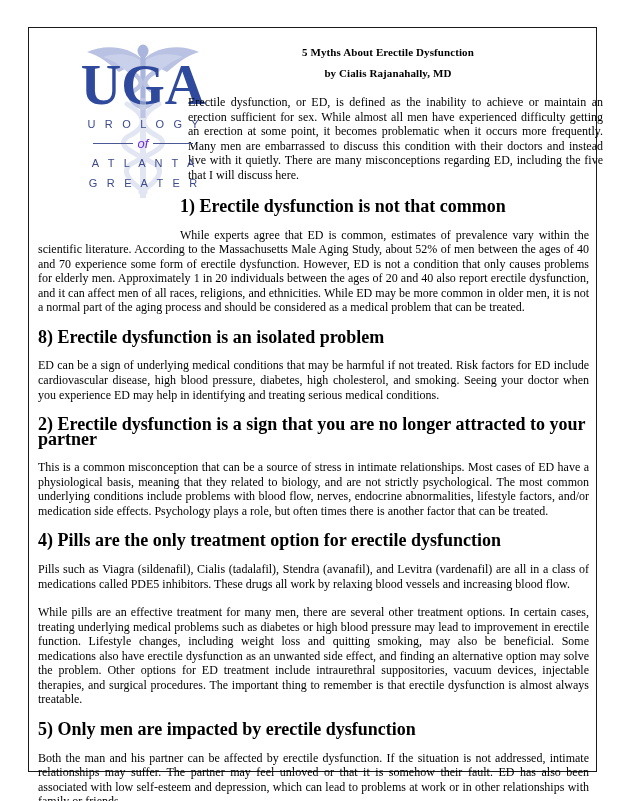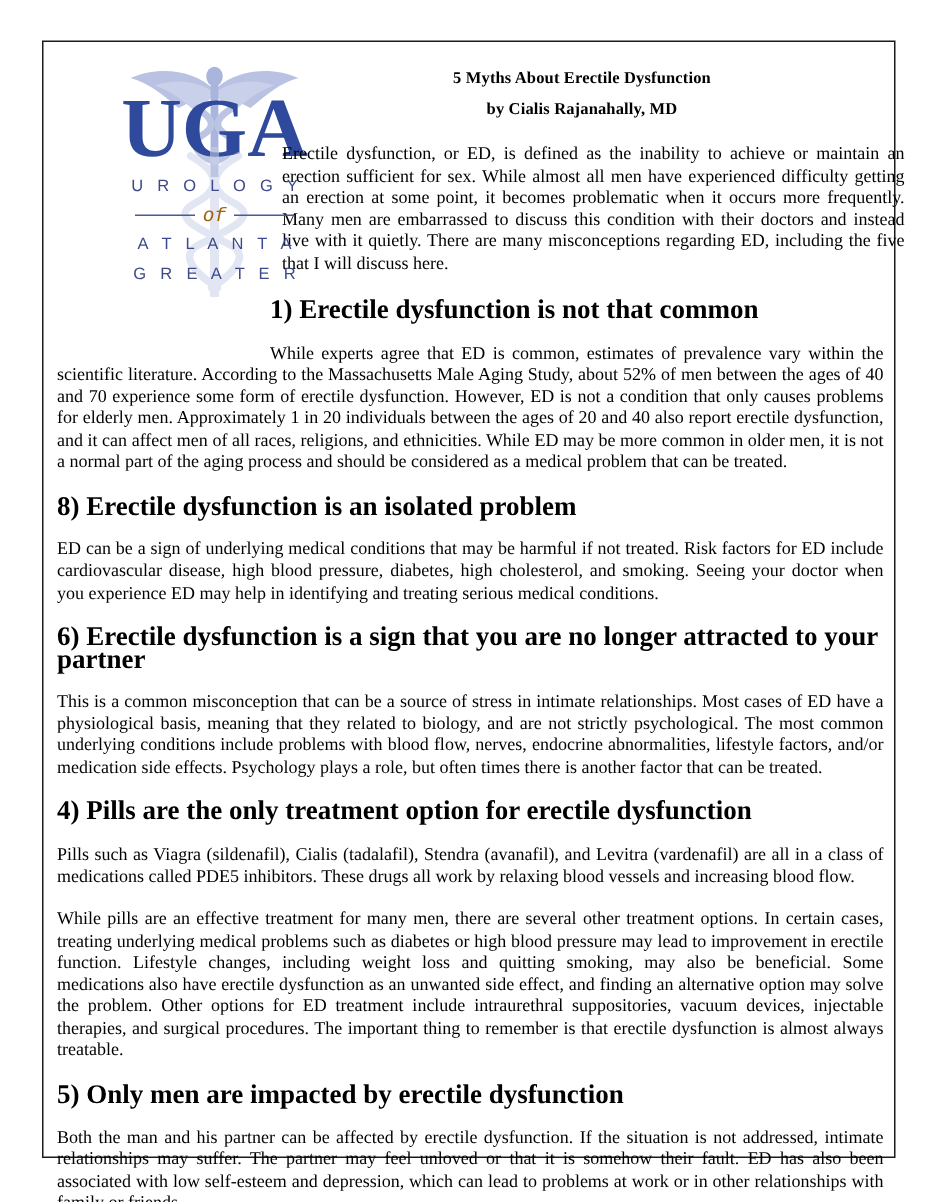--- a/index.html
+++ b/index.html
@@ -94,24 +94,24 @@
     justify-content: center;
     gap: 5px;
   }
   .logo-rule {
     flex: 1 1 auto;
     height: 1px;
     background: #4a5896;
     max-width: 40px;
   }
   .logo-of {
-    font-family: Liberation Mono, monospace;
+    font-family: Liberation Sans, sans-serif;
     font-style: italic;
     font-size: 13px;
-    color: #a16207;
+    color: #6d28d9;
     line-height: 14px;
   }
 
   
   .logo-caduceus {
     position: absolute;
     left: 50%;
     top: -16px;
     transform: translateX(-50%);
     z-index: 1;
@@ -228,21 +228,21 @@
         </div>
         <div class="gap-md"></div>
         <p class="body-text indent-first">While experts agree that ED is common, estimates of prevalence vary within the scientific literature. According to the Massachusetts Male Aging Study, about 52% of men between the ages of 40 and 70 experience some form of erectile dysfunction. However, ED is not a condition that only causes problems for elderly men. Approximately 1 in 20 individuals between the ages of 20 and 40 also report erectile dysfunction, and it can affect men of all races, religions, and ethnicities. While ED may be more common in older men, it is not a normal part of the aging process and should be considered as a medical problem that can be treated.</p>
 
         <div class="gap-lg"></div>
         <p class="myth-heading">8) Erectile dysfunction is an isolated problem</p>
         <div class="gap-md"></div>
         <p class="body-text">ED can be a sign of underlying medical conditions that may be harmful if not treated. Risk factors for ED include cardiovascular disease, high blood pressure, diabetes, high cholesterol, and smoking. Seeing your doctor when you experience ED may help in identifying and treating serious medical conditions.</p>
 
         <div class="gap-lg"></div>
-        <p class="myth-heading">6) Erectile dysfunction is a sign that you are no longer attracted to your partner</p>
+        <p class="myth-heading">2) Erectile dysfunction is a sign that you are no longer attracted to your partner</p>
         <div class="gap-md"></div>
         <p class="body-text">This is a common misconception that can be a source of stress in intimate relationships. Most cases of ED have a physiological basis, meaning that they related to biology, and are not strictly psychological. The most common underlying conditions include problems with blood flow, nerves, endocrine abnormalities, lifestyle factors, and/or medication side effects. Psychology plays a role, but often times there is another factor that can be treated.</p>
 
         <div class="gap-lg"></div>
         <p class="myth-heading">4) Pills are the only treatment option for erectile dysfunction</p>
         <div class="gap-md"></div>
         <p class="body-text">Pills such as Viagra (sildenafil), Cialis (tadalafil), Stendra (avanafil), and Levitra (vardenafil) are all in a class of medications called PDE5 inhibitors. These drugs all work by relaxing blood vessels and increasing blood flow.</p>
         <div class="gap-md"></div>
         <p class="body-text">While pills are an effective treatment for many men, there are several other treatment options. In certain cases, treating underlying medical problems such as diabetes or high blood pressure may lead to improvement in erectile function. Lifestyle changes, including weight loss and quitting smoking, may also be beneficial. Some medications also have erectile dysfunction as an unwanted side effect, and finding an alternative option may solve the problem. Other options for ED treatment include intraurethral suppositories, vacuum devices, injectable therapies, and surgical procedures. The important thing to remember is that erectile dysfunction is almost always treatable.</p>
 

